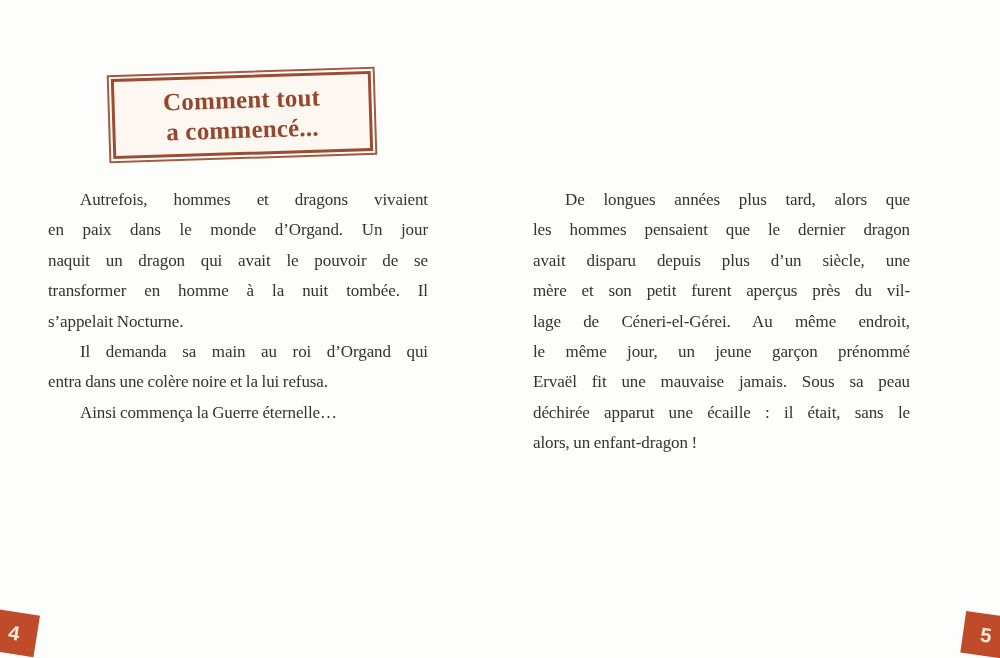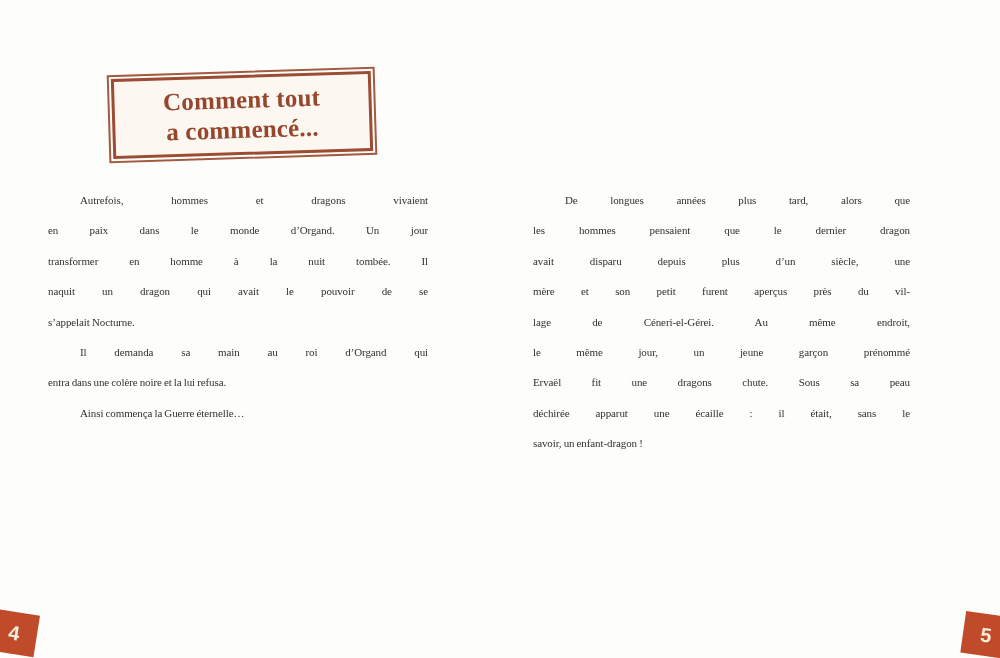--- a/index.html
+++ b/index.html
@@ -48,21 +48,21 @@
     letter-spacing: 0.2px;
     text-align: center;
     white-space: nowrap;
   }
 
   
   .column {
     position: absolute;
     top: 185px;
     color: #34322e;
-    font-size: 11px;
+    font-size: 17px;
   }
   .column-left  { left: 48px;  width: 380px; }
   .column-right { left: 533px; width: 377px; }
   .para { margin: 0; }
   .line {
     height: 30.4px;
     line-height: 30.4px;
     overflow: hidden;
     text-align: justify;
     text-align-last: justify;
@@ -97,44 +97,44 @@
     <div class="title-box">
       <div class="title-line">Comment tout</div>
       <div class="title-line">a commencé...</div>
     </div>
   </div>
 
   <div class="column column-left">
       <div class="para">
         <div class="line first">Autrefois, hommes et dragons vivaient</div>
         <div class="line">en paix dans le monde d’Organd. Un jour</div>
+        <div class="line">naquit un dragon qui avait le pouvoir de se</div>
         <div class="line">transformer en homme à la nuit tombée. Il</div>
-        <div class="line">naquit un dragon qui avait le pouvoir de se</div>
         <div class="line last">s’appelait Nocturne.</div>
       </div>
       <div class="para">
         <div class="line first">Il demanda sa main au roi d’Organd qui</div>
         <div class="line last">entra dans une colère noire et la lui refusa.</div>
       </div>
       <div class="para">
         <div class="line first last">Ainsi commença la Guerre éternelle…</div>
       </div>
     </div>
 
   <div class="column column-right">
       <div class="para">
         <div class="line first">De longues années plus tard, alors que</div>
         <div class="line">les hommes pensaient que le dernier dragon</div>
         <div class="line">avait disparu depuis plus d’un siècle, une</div>
         <div class="line">mère et son petit furent aperçus près du vil-</div>
         <div class="line">lage de Céneri-el-Gérei. Au même endroit,</div>
         <div class="line">le même jour, un jeune garçon prénommé</div>
-        <div class="line">Ervaël fit une dragons chute. Sous sa peau</div>
+        <div class="line">Ervaël fit une mauvaise jamais. Sous sa peau</div>
         <div class="line">déchirée apparut une écaille : il était, sans le</div>
-        <div class="line last">savoir, un enfant-dragon !</div>
+        <div class="line last">alors, un enfant-dragon !</div>
       </div>
     </div>
 
   <div class="page-tab page-tab-left">
     <span>4</span>
   </div>
 
   <div class="page-tab page-tab-right">
     <span>5</span>
   </div>

